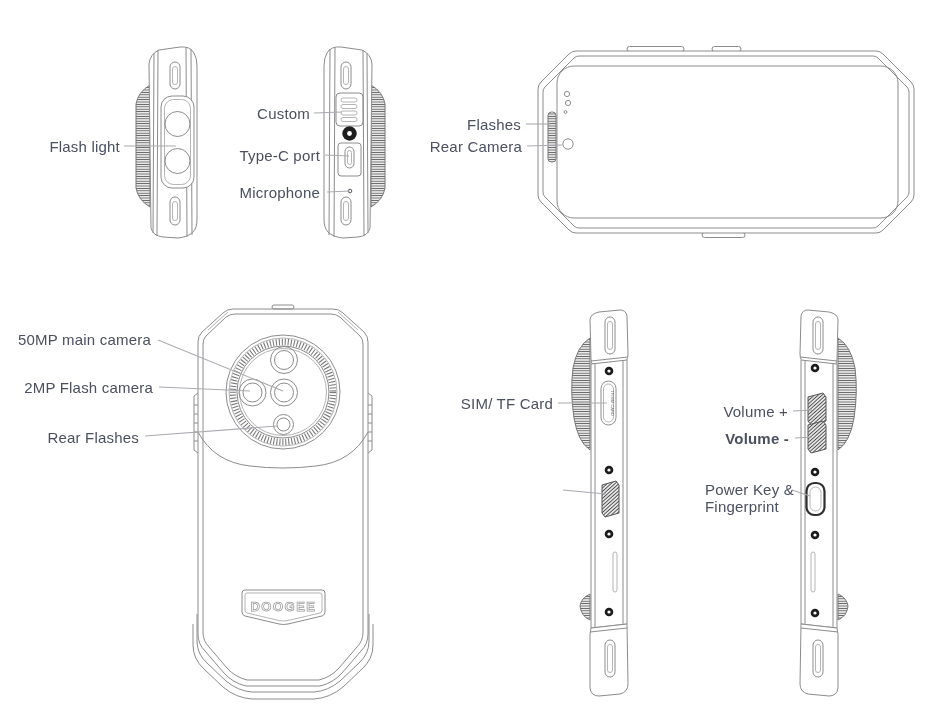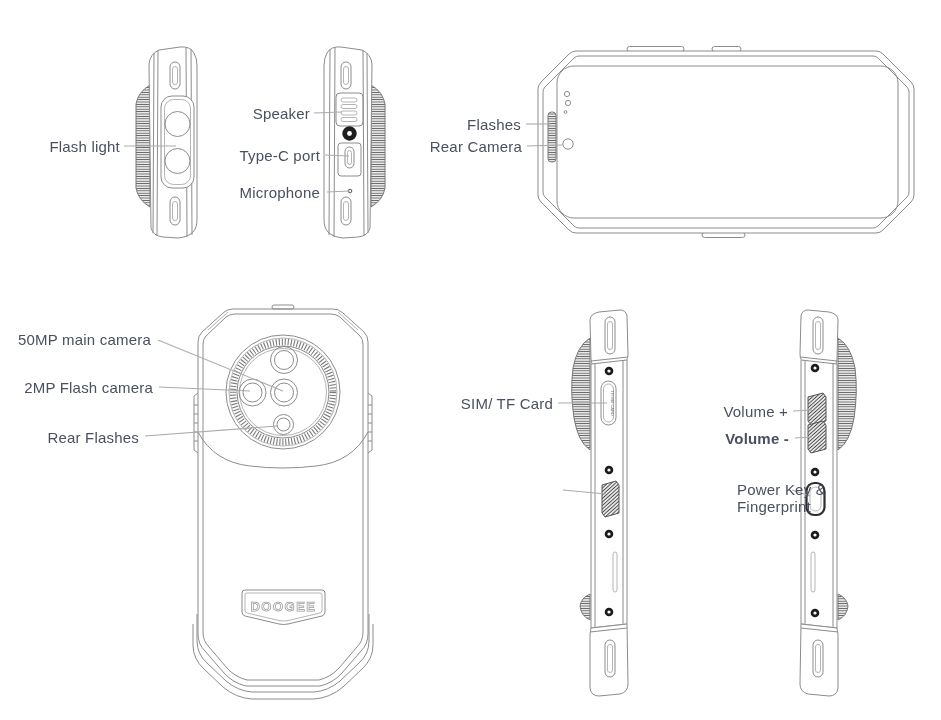--- a/index.html
+++ b/index.html
@@ -227,29 +227,29 @@
       <line class="leader" x1="145" y1="436" x2="277" y2="426"></line>
       <line class="leader" x1="558" y1="403" x2="607" y2="403"></line>
       <line class="leader" x1="563" y1="490" x2="606" y2="494"></line>
       <line class="leader" x1="793" y1="411" x2="812" y2="410"></line>
       <line class="leader" x1="795" y1="438" x2="812" y2="437"></line>
       <line class="leader" x1="792" y1="490" x2="810" y2="496"></line>
     </g>
   </svg>
 
   <div class="callout" style="right:821px;top:138px;">Flash light</div>
-  <div class="callout" style="right:631px;top:105px;">Speaker</div>
+  <div class="callout" style="right:631px;top:105px;">Custom</div>
   <div class="callout" style="right:621px;top:147px;">Type-C port</div>
   <div class="callout" style="right:621px;top:184px;">Microphone</div>
   <div class="callout" style="right:420px;top:116px;">Flashes</div>
   <div class="callout" style="right:419px;top:138px;">Rear Camera</div>
   <div class="callout" style="right:790px;top:331px;margin-left:10px;">50MP main camera</div>
   <div class="callout" style="right:788px;top:379px;">2MP Flash camera</div>
   <div class="callout" style="right:802px;top:429px;text-align:right;">Rear Flashes</div>
   <div class="callout" style="right:388px;top:395px;">SIM/ TF Card</div>
   <div class="callout" style="right:153px;top:403px;">Volume +</div>
   <div class="callout" style="right:152px;top:430px;font-weight:bold;">Volume -</div>
-  <div class="callout left" style="left:705px;top:481px;margin-left:32px;">
+  <div class="callout left" style="left:705px;top:481px;">
     <span>Power Key &amp;</span><br>
     <span>Fingerprint</span>
   </div>
 
 </div>
 
 </body></html>

